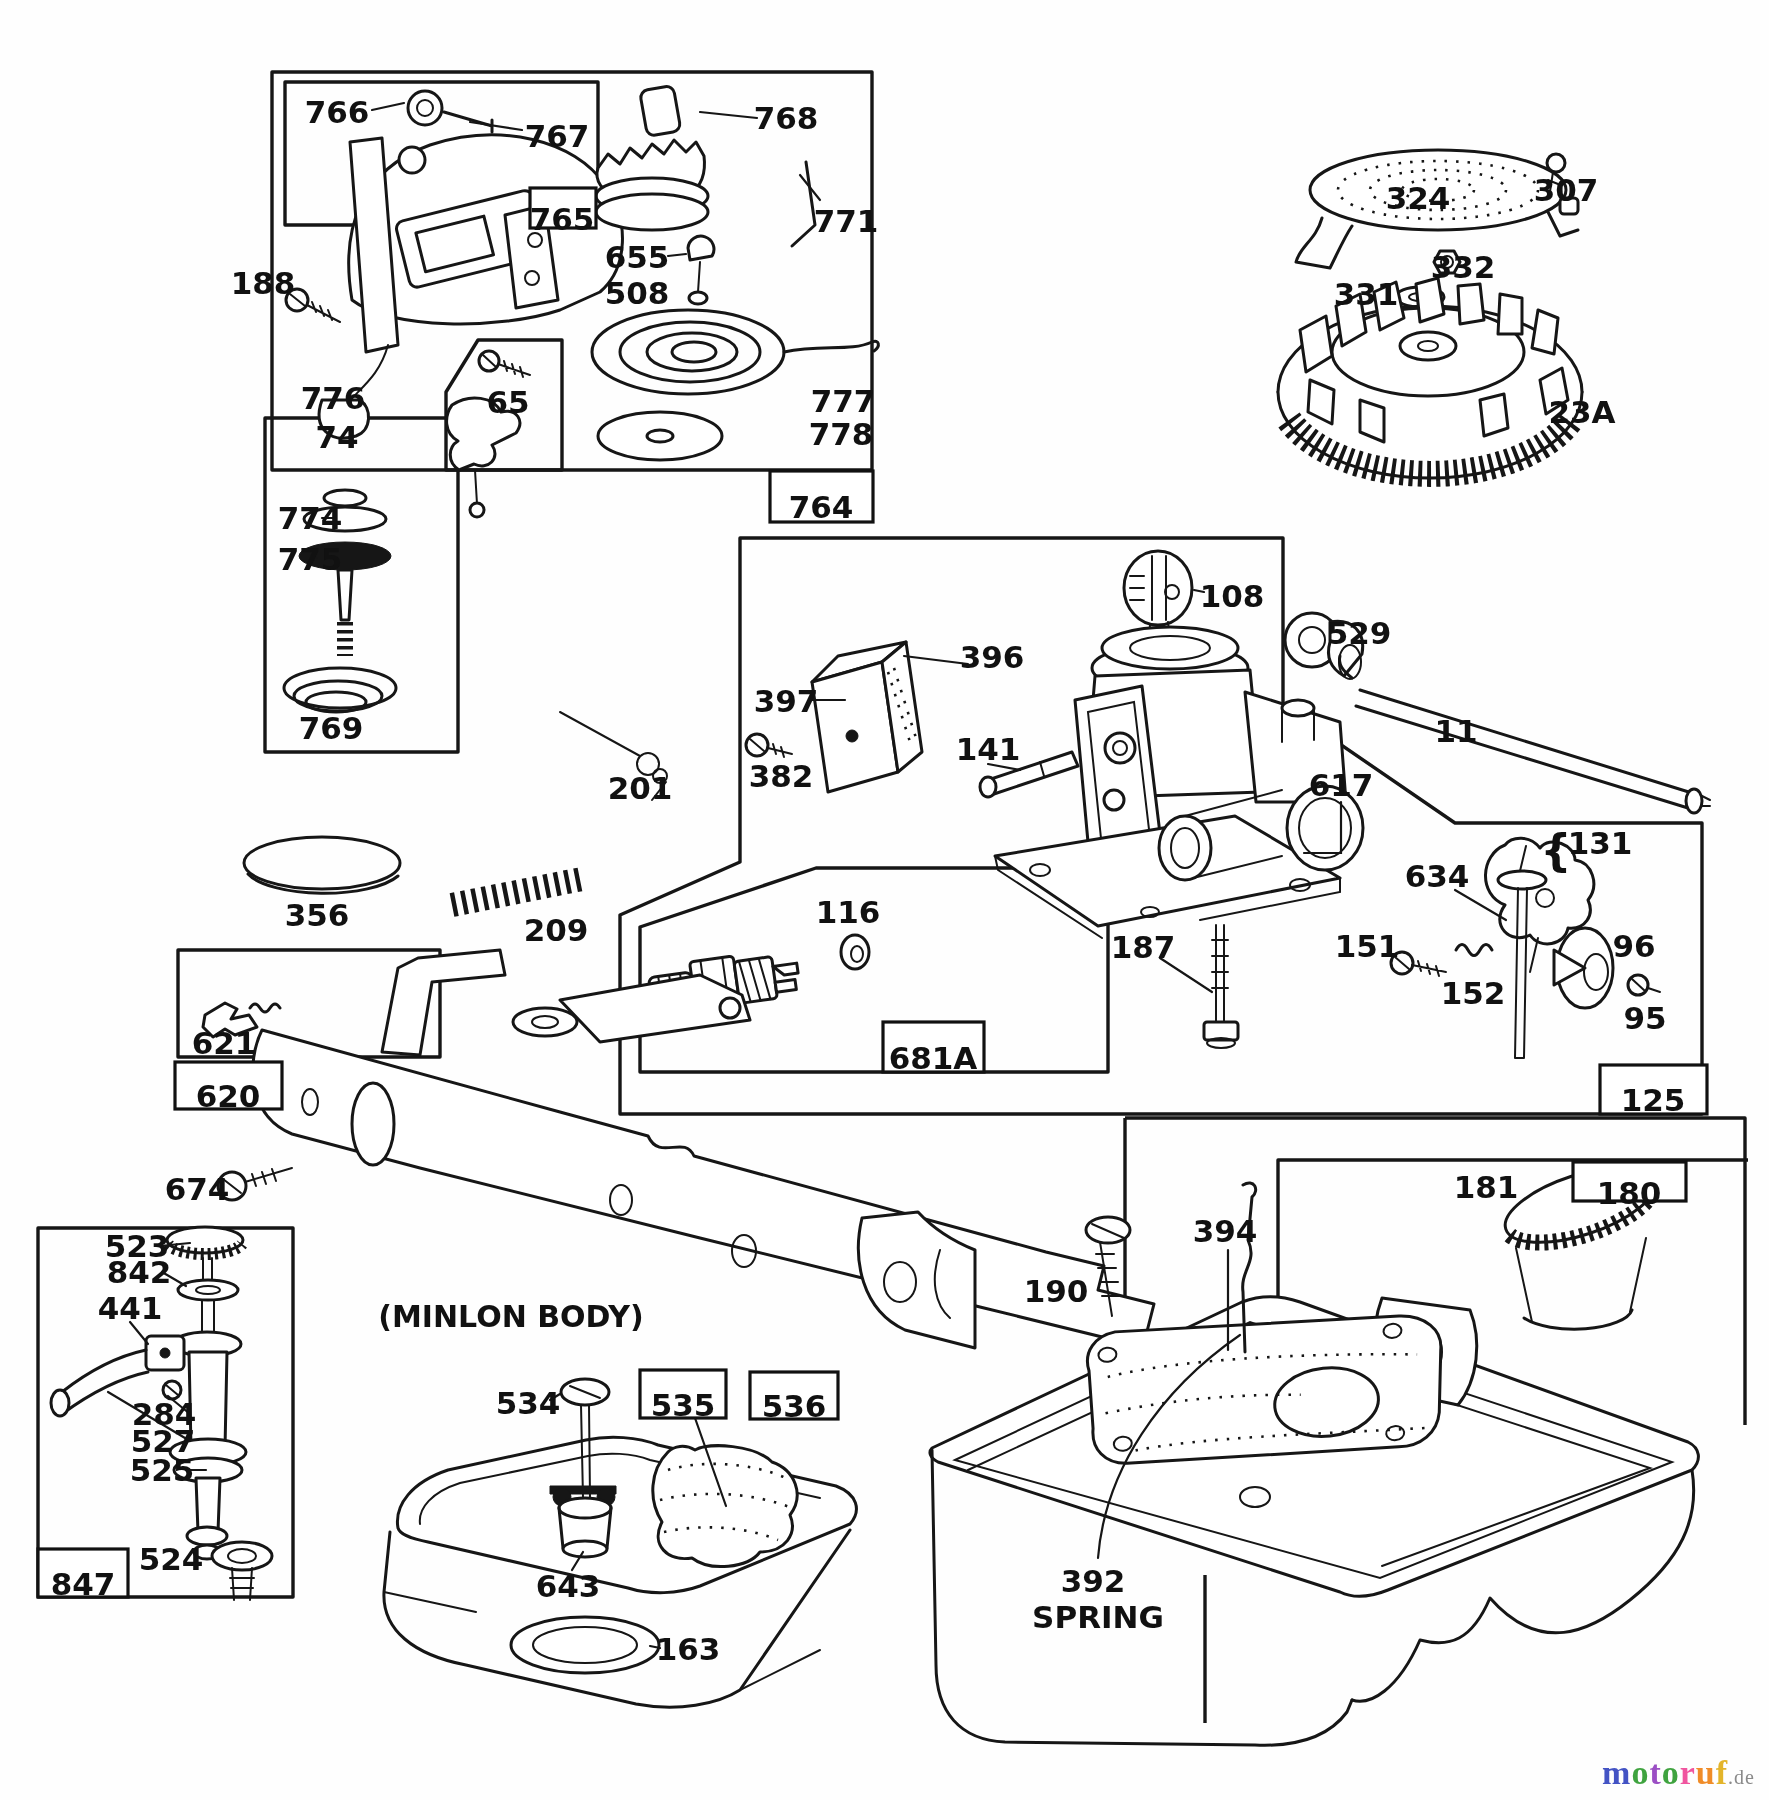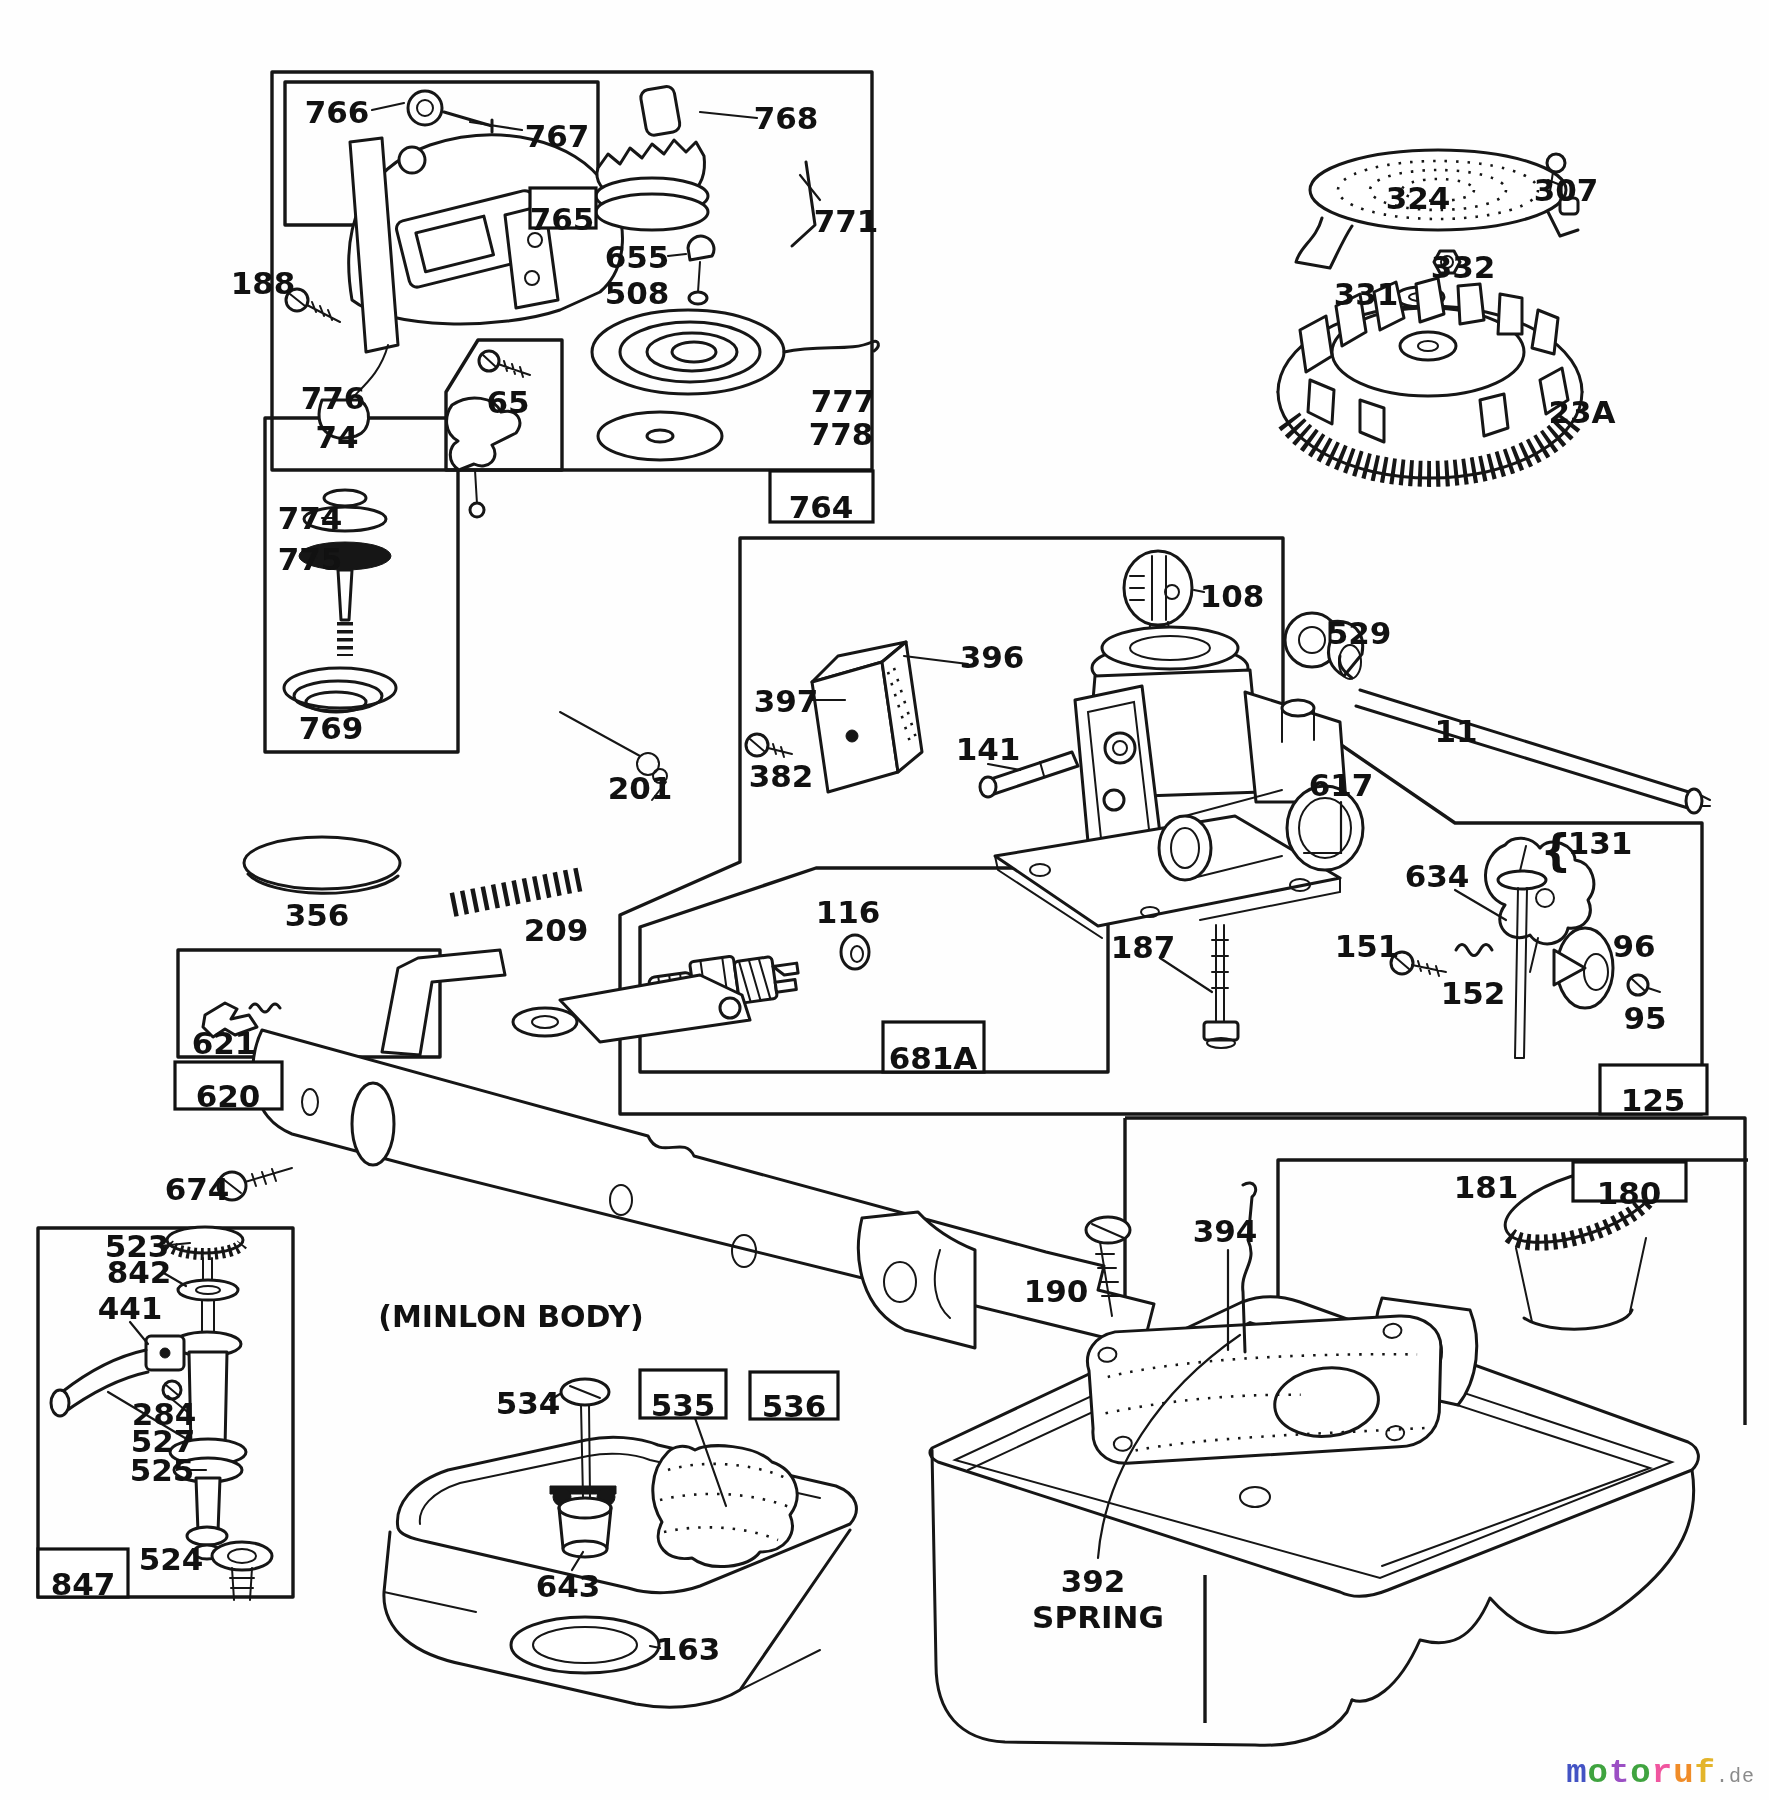--- a/index.html
+++ b/index.html
@@ -9,21 +9,21 @@
   svg path, svg ellipse, svg circle, svg rect, svg line, svg polyline{vector-effect:none;}
   .ol{fill:none;stroke:#161616;stroke-width:3.4;stroke-linejoin:round;}
   .pt{fill:#ffffff;stroke:#161616;stroke-width:3;stroke-linejoin:round;}
   .ptn{fill:none;stroke:#161616;stroke-width:3;stroke-linejoin:round;stroke-linecap:round;}
   .thin{fill:none;stroke:#161616;stroke-width:2;stroke-linecap:round;}
   .lead{fill:none;stroke:#161616;stroke-width:2.2;stroke-linecap:round;}
   .dots{fill:none;stroke:#161616;stroke-width:2.6;stroke-dasharray:2.5 9;}
   .coil{fill:none;stroke:#161616;stroke-linecap:butt;}
   .dark{fill:#161616;stroke:#161616;}
   #labels-layer text{font-family:"DejaVu Sans","Liberation Sans",sans-serif;font-weight:bold;fill:#111;}
-  .watermark{position:absolute;font-family:Liberation Mono, monospace;
+  .watermark{position:absolute;font-family:Liberation Serif, serif;
              font-weight:bold;font-size:34px;letter-spacing:1px;white-space:nowrap;margin-top:29px;}
   .watermark .suffix{font-size:20px;font-weight:normal;}
 </style>
 <title>Engine carburetor and recoil starter parts diagram</title></head>
 <body>
 
 <div class="stage">
 <svg id="diagram" width="1769" height="1800" viewBox="0 0 1769 1800">
 
   <g>

